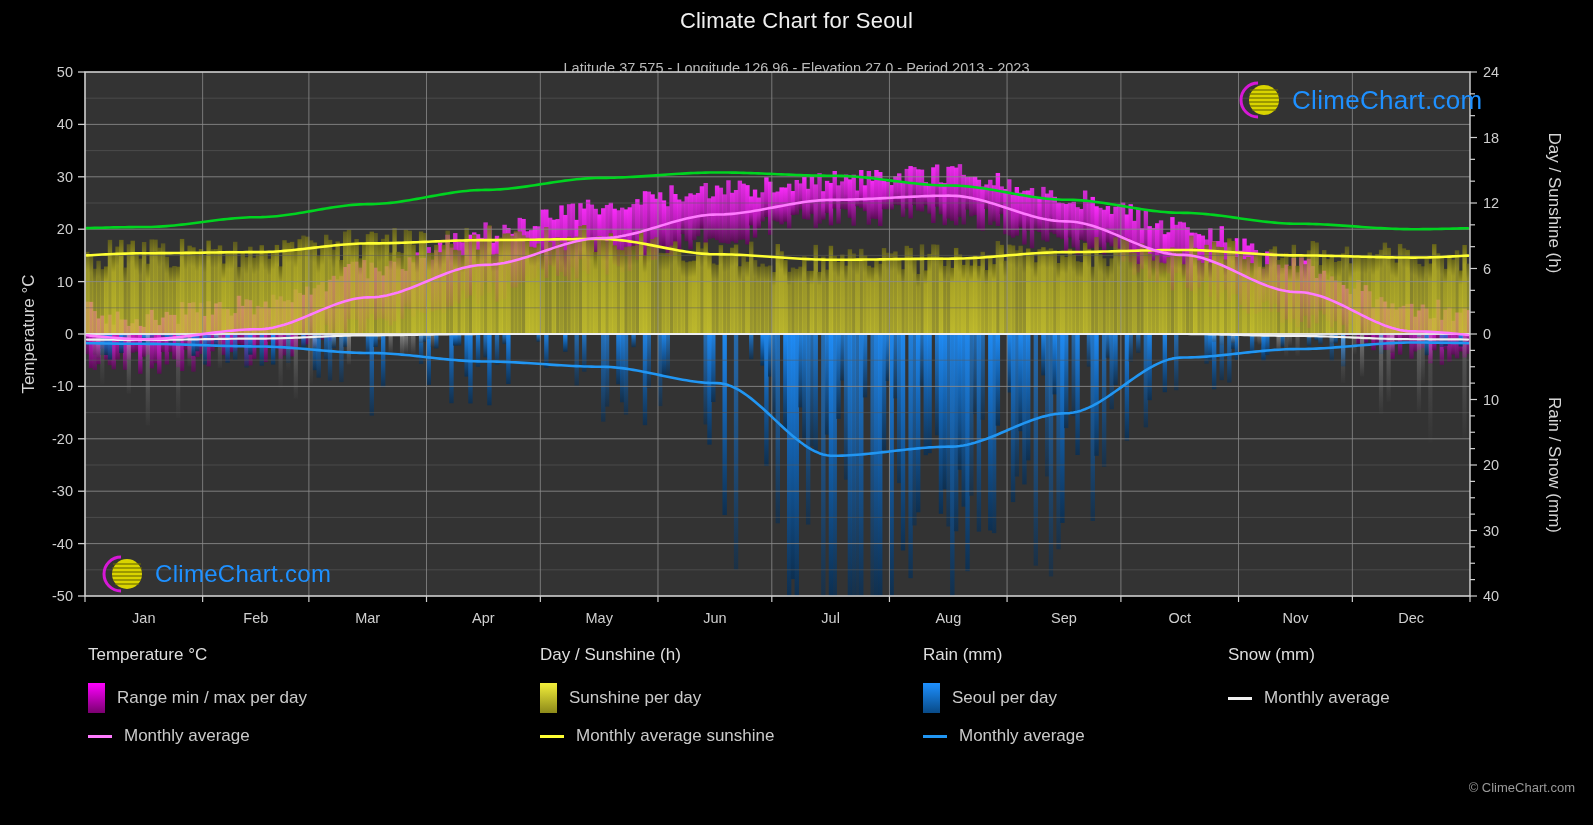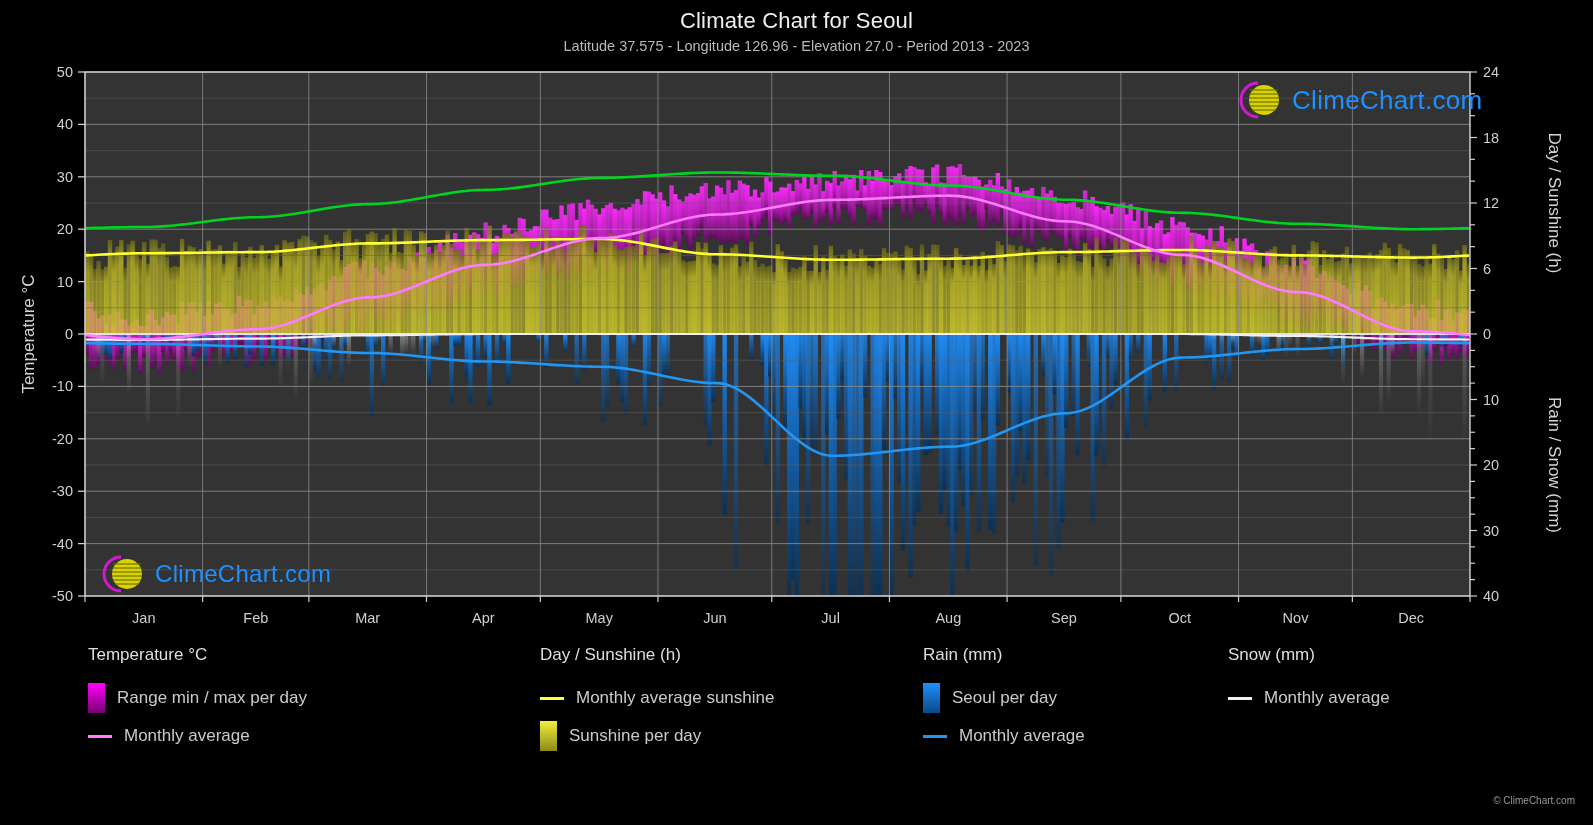--- a/index.html
+++ b/index.html
@@ -25,21 +25,21 @@
     left: 0; right: 0;
     top: 8px;
     text-align: center;
     font-size: 22px;
     color: #f0f0f0;
     letter-spacing: 0.2px;
   }
   .subtitle {
     position: absolute;
     left: 0; right: 0;
-    top: 38px;
+    top: 60px;
     text-align: center;
     font-size: 14.5px;
     color: #b9b9b9;
   }
   #plot-wrap {
     position: absolute;
     left: 0; top: 0;
     width: 1593px;
     height: 825px;
   }
@@ -103,22 +103,22 @@
     height: 3px;
     display: inline-block;
     flex: none;
     margin-left: 0px;
     margin-right: 0px;
   }
   .sw-line-pad { width: 24px; flex: none; display: inline-block; }
   .copyright {
     position: absolute;
     right: 18px;
-    top: 150px;
-    font-size: 10px;
+    top: 135px;
+    font-size: 13px;
     color: #9a9a9a;
   }
 
   
   .wm {
     position: absolute;
     display: flex;
     align-items: center;
     pointer-events: none;
   }
@@ -1310,28 +1310,28 @@
         <div class="lg-row">
           <span class="sw-line-pad" style="display: flex; align-items: center; justify-content: flex-start;">
             <span class="sw-line" style="background: rgb(255, 123, 255);"></span>
           </span>
           <span class="lg-label" style="margin-left: 12px;">Monthly average</span>
         </div>
       </div>
       <div class="lg-col" style="left: 540px;">
         <div class="lg-head">Day / Sunshine (h)</div>
         <div class="lg-row">
+          <span class="sw-box" style="background: linear-gradient(rgb(243, 239, 58), rgb(141, 138, 26));"></span>
+          <span class="lg-label" style="margin-left: 12px;">Sunshine per day</span>
+        </div>
+        <div class="lg-row">
           <span class="sw-line-pad" style="display: flex; align-items: center; justify-content: flex-start;">
             <span class="sw-line" style="background: rgb(255, 255, 51);"></span>
           </span>
           <span class="lg-label" style="margin-left: 12px;">Monthly average sunshine</span>
-        </div>
-        <div class="lg-row">
-          <span class="sw-box" style="background: linear-gradient(rgb(243, 239, 58), rgb(141, 138, 26));"></span>
-          <span class="lg-label" style="margin-left: 12px;">Sunshine per day</span>
         </div>
       </div>
       <div class="lg-col" style="left: 923px;">
         <div class="lg-head">Rain (mm)</div>
         <div class="lg-row">
           <span class="sw-box" style="background: linear-gradient(rgb(30, 144, 255), rgb(8, 74, 135));"></span>
           <span class="lg-label" style="margin-left: 12px;">Seoul per day</span>
         </div>
         <div class="lg-row">
           <span class="sw-line-pad" style="display: flex; align-items: center; justify-content: flex-start;">

